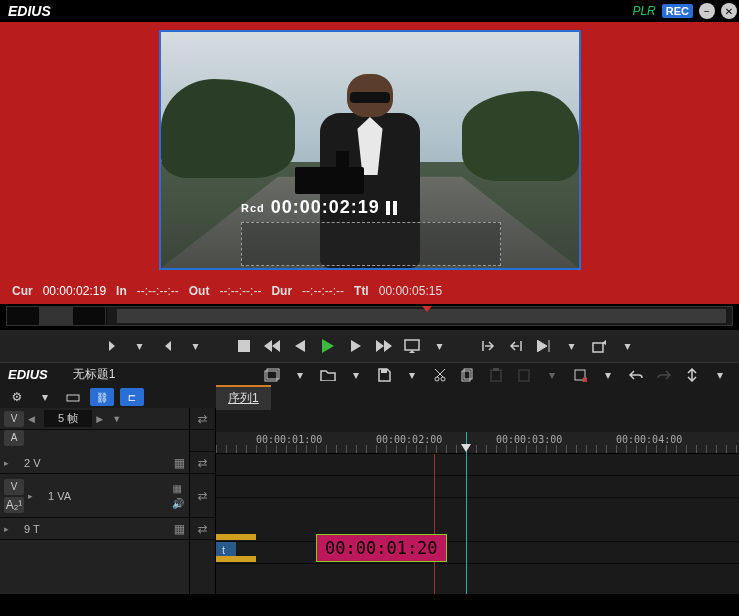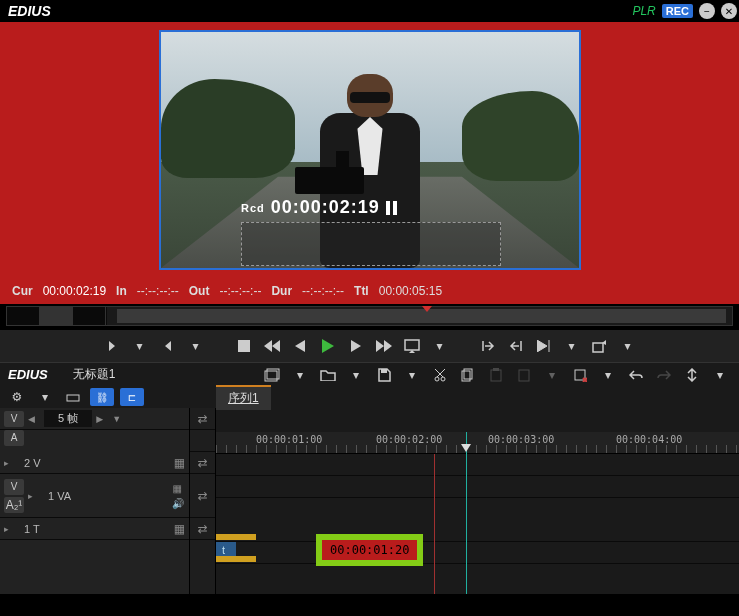--- a/index.html
+++ b/index.html
@@ -65,21 +65,21 @@
 .gutter-swap { color: #888; }
 .ruler { height: 22px; border-bottom: 1px solid #000; position: relative; background: #222; }
 .ruler-tc { position: absolute; top: 2px; font-size: 10px; color: #aaa; font-family: monospace; }
 .ruler-ticks { position: absolute; bottom: 0; left: 0; right: 0; height: 8px; background-image: repeating-linear-gradient(90deg, #555 0 1px, transparent 1px 10px); }
 .playhead { position: absolute; left: 250px; top: 0; bottom: 0; width: 1px; background: #20b0a0; z-index: 5; }
 .playhead::before { content: ""; position: absolute; top: 12px; left: -5px; width: 0; height: 0; border-left: 5px solid transparent; border-right: 5px solid transparent; border-top: 8px solid #ddd; }
 .track-row { height: 22px; border-bottom: 1px solid #0a0a0a; position: relative; }
 .track-row.tall { height: 44px; }
 .clip-yellow { position: absolute; bottom: 1px; height: 6px; background: #d0a020; }
 .clip-label-box { position: absolute; left: 0; top: 0; background: #2a5a8a; color: #bde; padding: 2px 6px; font-size: 11px; height: 18px; overflow: hidden; }
-.tooltip-box { position: absolute; left: 100px; top: 102px; background: #b91c1c; border: 6px solid #84cc16; padding: 3px 8px; color: #000; font-size: 12px; font-family: monospace; z-index: 10; }
+.tooltip-box { position: absolute; left: 100px; top: 102px; background: #be185d; border: 1px solid #84cc16; padding: 3px 8px; color: #000; font-size: 17px; font-family: monospace; z-index: 10; }
 .red-line { position: absolute; left: 218px; top: 22px; bottom: 0; width: 1px; background: #a03030; }
 .orange-strip { position: absolute; top: 0; left: 0; right: 0; height: 2px; background: #d07020; }
 </style>
 </head>
 <body>
 
 <div class="topbar">
   <span class="logo">EDIUS</span>
   <div class="topbar-right">
     <span class="plr">PLR</span>
@@ -334,21 +334,21 @@
       </div>
       <span class="arrow-sm">▸</span>
       <span class="track-label">1 VA</span>
       <div style="display:flex;flex-direction:column;gap:4px">
         <span style="color:#888;font-size:10px">▦</span>
         <span style="color:#888;font-size:10px">🔊</span>
       </div>
     </div>
     <div class="track-hdr-row">
       <span class="arrow-sm">▸</span>
-      <span class="track-label">1 T</span>
+      <span class="track-label">9 T</span>
       <span style="color:#888">▦</span>
     </div>
   </div>
 
   <div class="tl-gutter">
     <div class="gutter-cell">
         <span class="gutter-swap">⇄</span>
       </div>
     <div class="gutter-cell"></div>
     <div class="gutter-cell">
@@ -360,21 +360,21 @@
     <div class="gutter-cell">
         <span class="gutter-swap">⇄</span>
       </div>
   </div>
 
   <div class="tl-tracks">
     <div class="orange-strip"></div>
     <div class="ruler">
       <span class="ruler-tc" style="left:40px">00:00:01:00</span>
       <span class="ruler-tc" style="left:160px">00:00:02:00</span>
-      <span class="ruler-tc" style="left:272px">00:00:03:00</span>
+      <span class="ruler-tc" style="left:280px">00:00:03:00</span>
       <span class="ruler-tc" style="left:400px">00:00:04:00</span>
       <div class="ruler-ticks"></div>
     </div>
     <div class="track-row"></div>
     <div class="track-row"></div>
     <div class="track-row tall">
       <div class="clip-yellow" style="left:0;width:40px;bottom:1px"></div>
     </div>
     <div class="track-row">
       <div class="clip-label-box" style="width:20px"><span>t 2</span></div>

